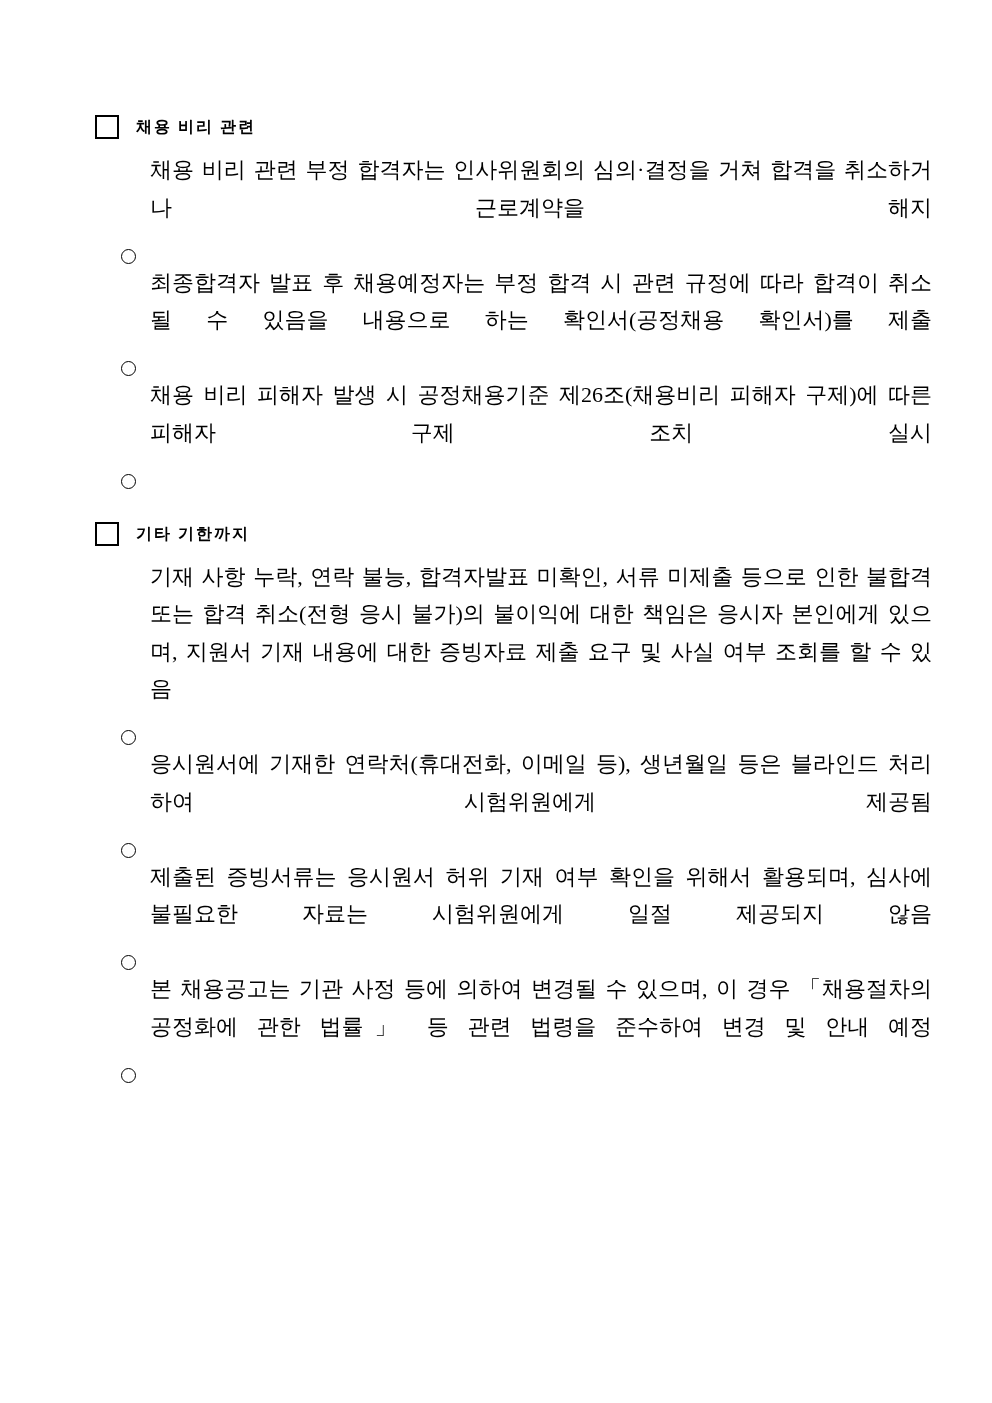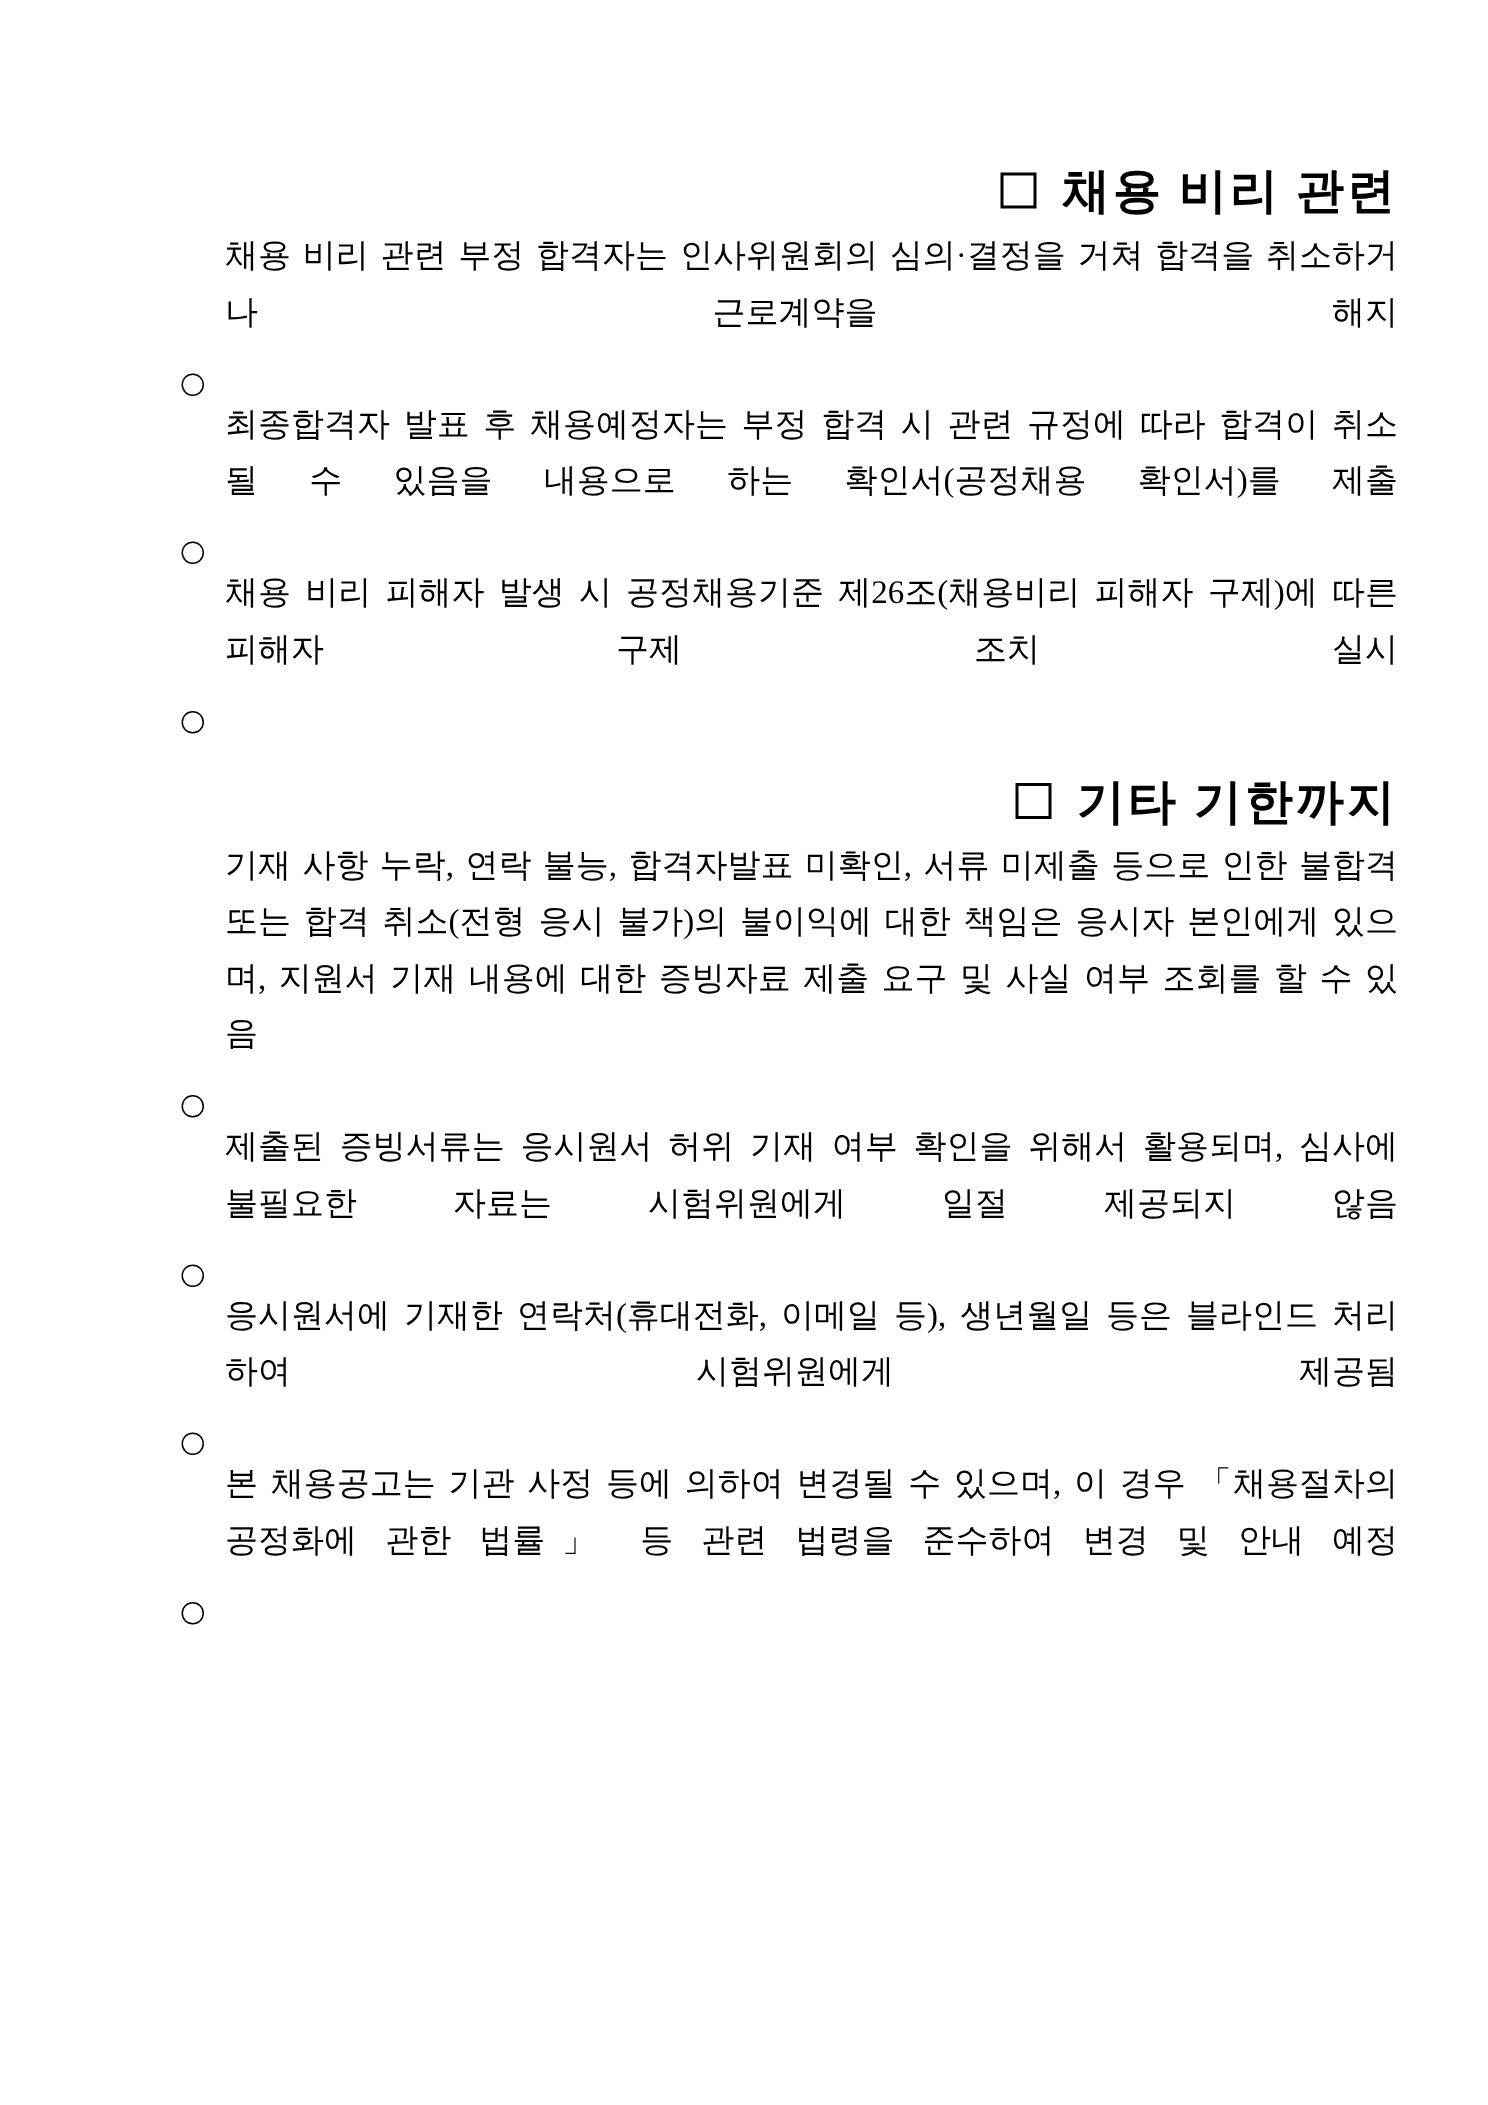--- a/index.html
+++ b/index.html
@@ -22,25 +22,24 @@
     background: #ffffff;
   }
   .doc-section { margin: 0; }
   .doc-section + .doc-section { margin-top: 30px; }
 
   .sec-heading {
     display: flex;
     align-items: center;
     gap: 17px;
     margin: 0 0 9px 0;
-    font-size: 32px;
+    font-size: 16px;
     font-weight: bold;
     letter-spacing: 2px;
     line-height: 30px;
-    justify-content: flex-end;
   }
   .sq-marker {
     flex: none;
     width: 20px;
     height: 20px;
     border: 2px solid #000000;
     background: transparent;
   }
 
   .items {
@@ -103,25 +102,25 @@
       <span class="sq-marker"></span>
       <span>기타 기한까지</span>
     </h2>
     <ul class="items">
       <li class="item">
         <span class="circ-marker"></span>
         <span class="item-text">기재 사항 누락, 연락 불능, 합격자발표 미확인, 서류 미제출 등으로 인한 불합격 또는 합격 취소(전형 응시 불가)의 불이익에 대한 책임은 응시자 본인에게 있으며, 지원서 기재 내용에 대한 증빙자료 제출 요구 및 사실 여부 조회를 할 수 있음</span>
       </li>
       <li class="item">
         <span class="circ-marker"></span>
-        <span class="item-text">제출된 증빙서류는 응시원서 허위 기재 여부 확인을 위해서 활용되며, 심사에 불필요한 자료는 시험위원에게 일절 제공되지 않음</span>
+        <span class="item-text">응시원서에 기재한 연락처(휴대전화, 이메일 등), 생년월일 등은 블라인드 처리하여 시험위원에게 제공됨</span>
       </li>
       <li class="item">
         <span class="circ-marker"></span>
-        <span class="item-text">응시원서에 기재한 연락처(휴대전화, 이메일 등), 생년월일 등은 블라인드 처리하여 시험위원에게 제공됨</span>
+        <span class="item-text">제출된 증빙서류는 응시원서 허위 기재 여부 확인을 위해서 활용되며, 심사에 불필요한 자료는 시험위원에게 일절 제공되지 않음</span>
       </li>
       <li class="item">
         <span class="circ-marker"></span>
         <span class="item-text">본 채용공고는 기관 사정 등에 의하여 변경될 수 있으며, 이 경우 「채용절차의 공정화에 관한 법률」 등 관련 법령을 준수하여 변경 및 안내 예정</span>
       </li>
 
     </ul>
   </section>
 
 </div>

